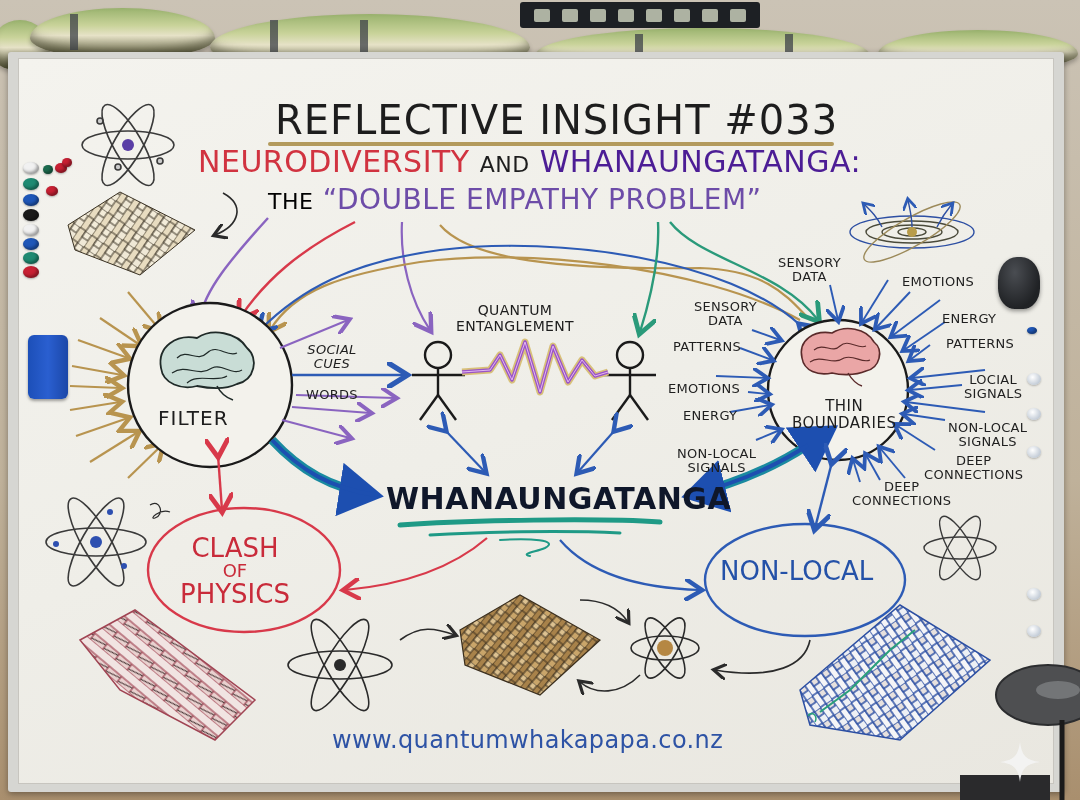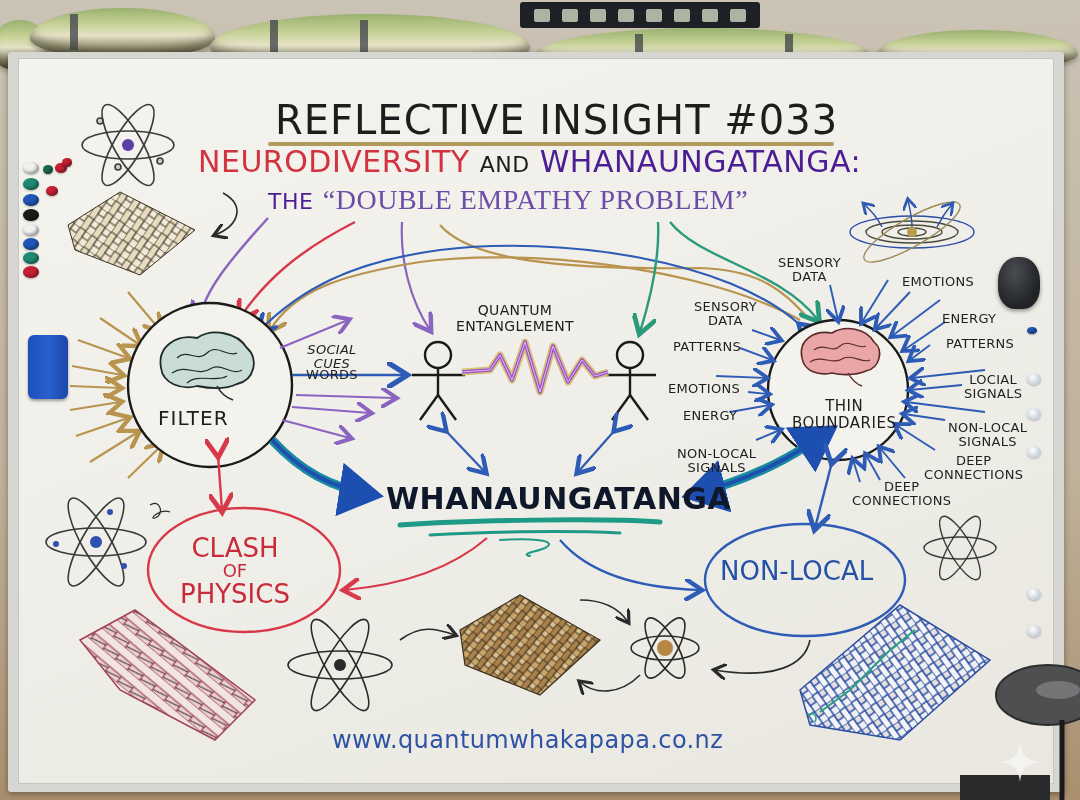--- a/index.html
+++ b/index.html
@@ -30,22 +30,22 @@
   svg.art { position: absolute; left: 0; top: 0; width: 1080px; height: 800px; }
 
   .txt { position: absolute; white-space: nowrap; line-height: 1; }
   .title { left: 275px; top: 100px; font-size: 40px; color: #1d1d1d; letter-spacing: 1px; font-family: "DejaVu Sans", sans-serif; }
   .title-underline { position: absolute; left: 268px; top: 142px; width: 566px; height: 4px; background: #b39a5c; border-radius: 2px; }
   .sub1 { top: 147px; font-size: 30px; letter-spacing: 0.5px; }
   .sub1 .red { color: #d13340; }
   .sub1 .blk { color: #1d1d1d; font-size: 22px; }
   .sub1 .teal { color: #4c1d95; margin-top: 32px; }
   .sub2 { top: 186px; left: 268px; font-size: 28px; letter-spacing: 0.5px; }
-  .sub2 .blk { color: #4c1d95; font-size: 22px; text-align: right; }
-  .sub2 .purp { color: #6d4ca8; font-family: Liberation Serif, serif; }
+  .sub2 .blk { color: #000000; font-size: 22px; text-align: right; }
+  .sub2 .purp { color: #6d4ca8; }
 
   .lbl { font-size: 13px; color: #1f1f1f; letter-spacing: .3px; text-align: center; }
   .lbl-blk { font-size: 14px; color: #1d1d1d; }
 
   .filter-label { left: 158px; top: 408px; font-size: 20px; color: #1d1d1d; letter-spacing: 1px; }
   .thin-label { left: 792px; top: 398px; font-size: 15px; color: #1d1d1d; text-align: center; letter-spacing: .5px; line-height: 1.15; }
 
   .wh-label { left: 386px; top: 484px; font-size: 30px; color: #0f172a; letter-spacing: .5px; font-weight: bold; }
   .clash { left: 180px; top: 535px; font-size: 26px; color: #c92b3a; text-align: center; line-height: 1.05; }
   .clash .of { font-size: 18px; display: block; }
@@ -358,21 +358,21 @@
   <span class="blk">AND</span>
   <span class="teal">WHANAUNGATANGA:</span>
 </div>
 <div class="txt sub2">
   <span class="blk">THE</span>
   <span class="purp">“DOUBLE EMPATHY PROBLEM”</span>
 </div>
 
 <div class="txt filter-label">FILTER</div>
 <div class="txt lbl" style="left:302px; top:343px; width:60px; white-space:normal; line-height:1.1;font-style:italic;">SOCIAL CUES</div>
-<div class="txt lbl" style="left:306px; top:368px;">WORDS</div>
+<div class="txt lbl" style="left:306px; top:388px;">WORDS</div>
 
 <div class="txt lbl lbl-blk" style="left:456px; top:302px; line-height:1.15;">
   <div>QUANTUM</div>
   <div>ENTANGLEMENT</div>
 </div>
 
 <div class="txt thin-label">
   <div>THIN</div>
   <div>BOUNDARIES</div>
 </div>

